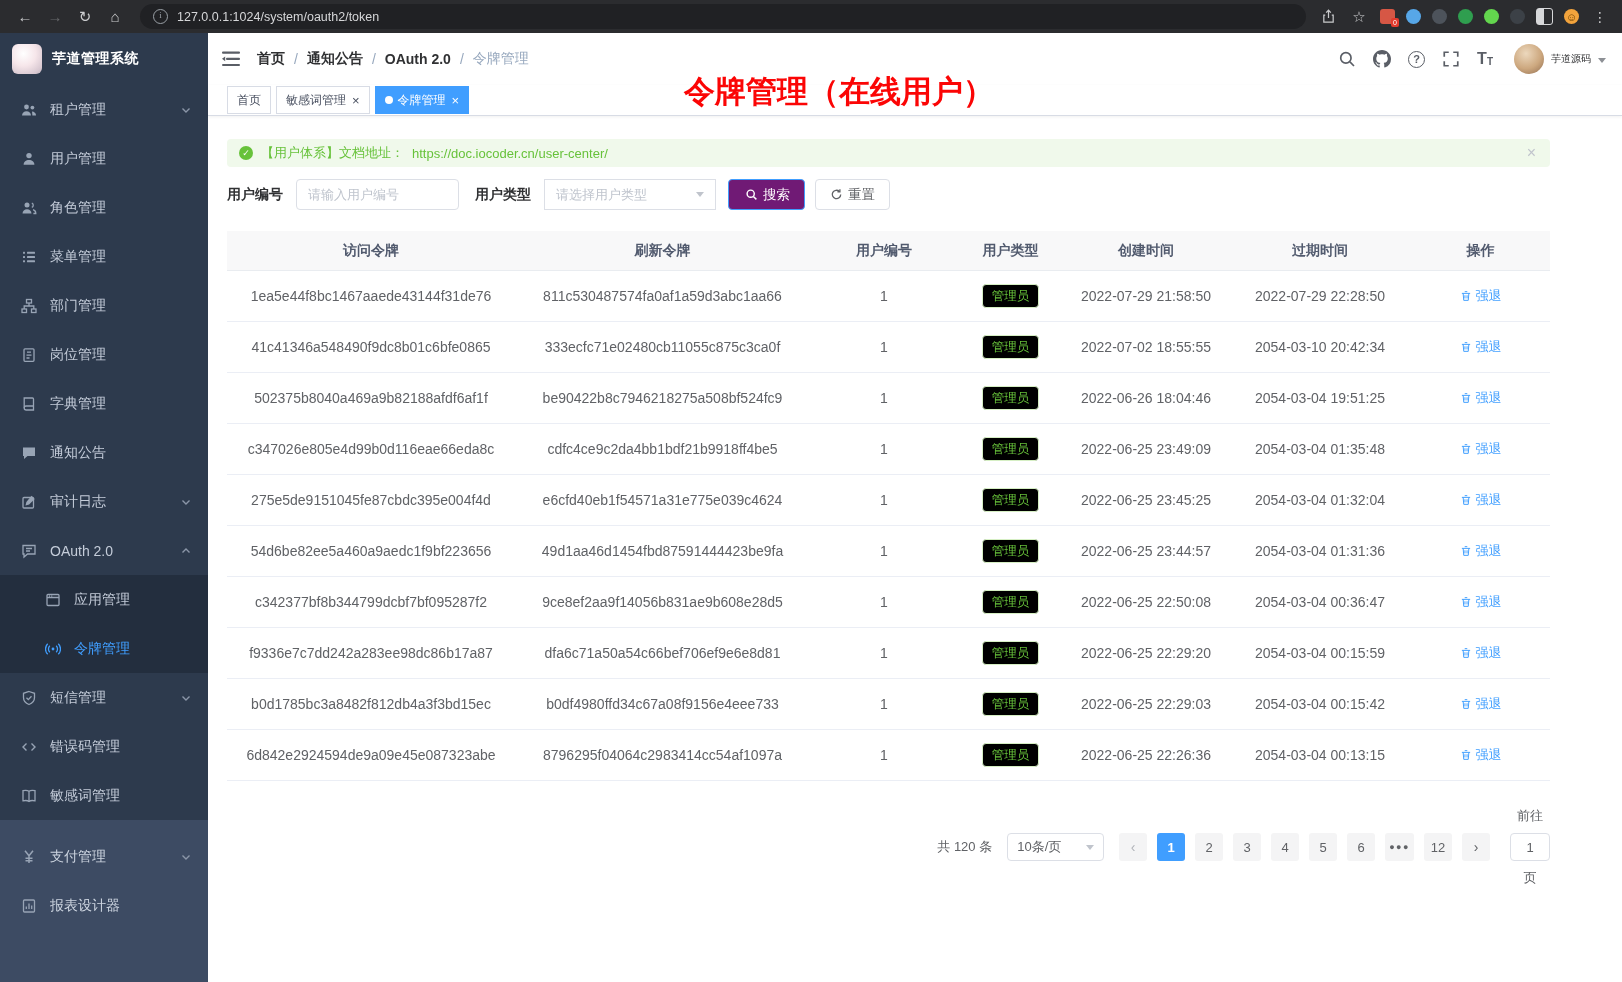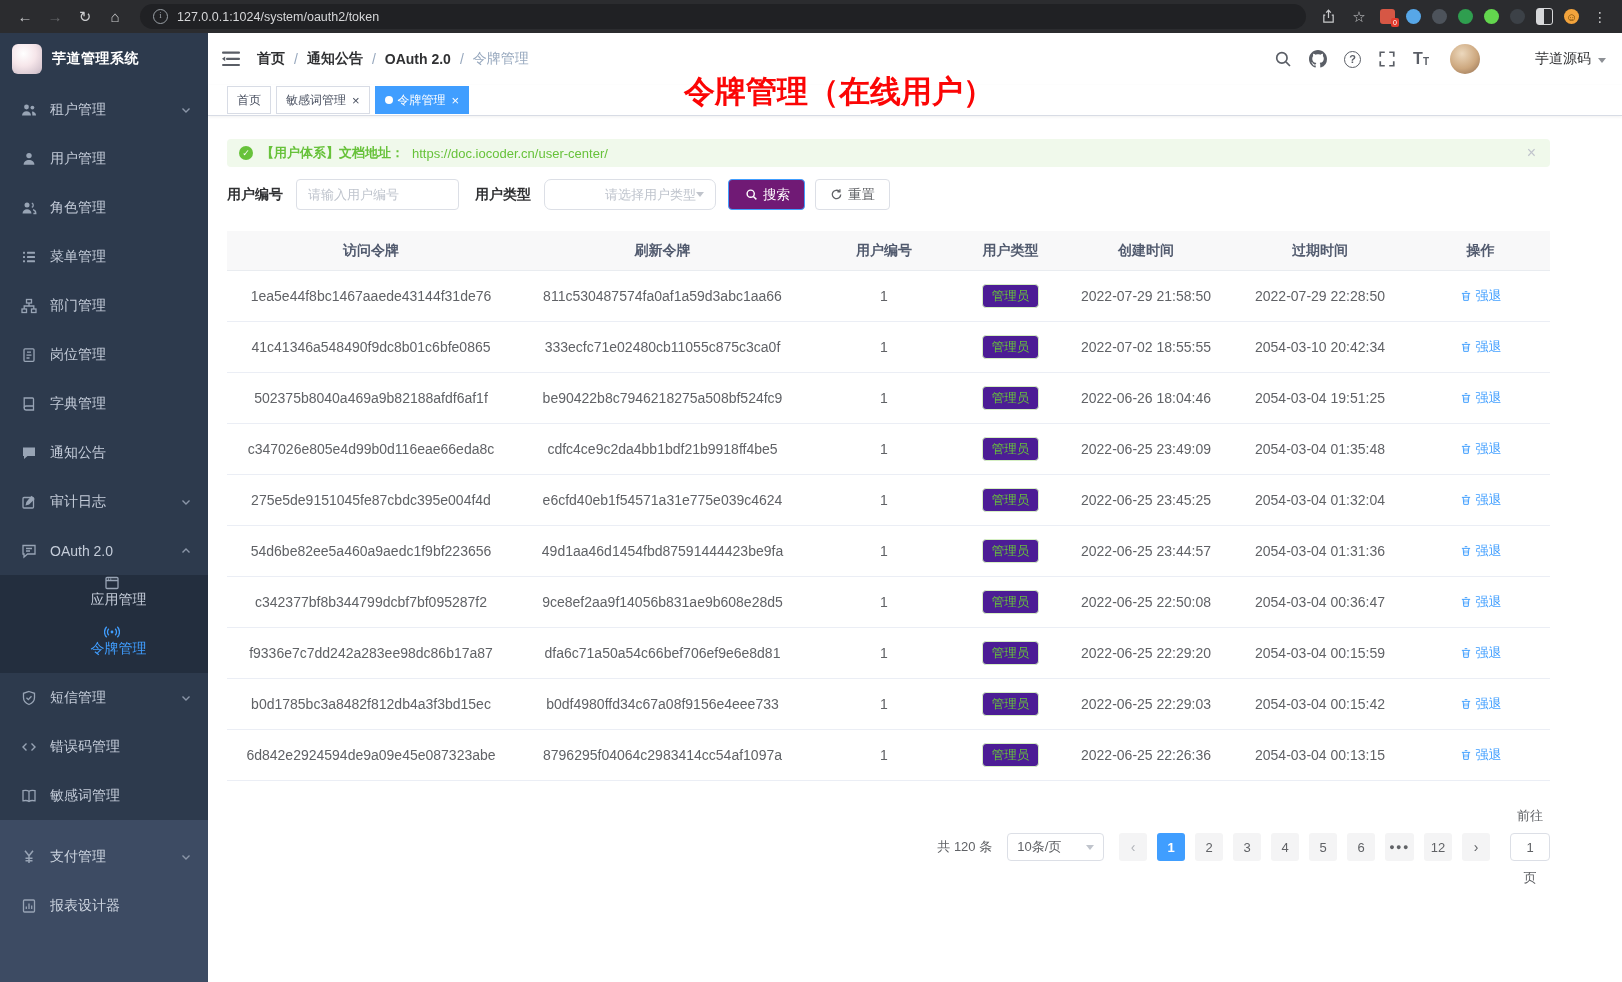--- a/index.html
+++ b/index.html
@@ -31,21 +31,21 @@
   .logo-avatar{width:30px;height:30px;border-radius:6px;flex-shrink:0;
      background:radial-gradient(circle at 38% 32%,#ffffff 0%,#f6e6ea 45%,#d9c9d2 80%,#bfb2bd 100%);}
   .logo-title{color:#fff;font-size:14px;font-weight:700;letter-spacing:.5px;white-space:nowrap;}
   .menu-item{height:49px;display:flex;align-items:center;padding:0 16px 0 21px;color:#c4ccd9;font-size:14px;cursor:pointer;white-space:nowrap;}
   .mi-icon{width:16px;height:16px;margin-right:13px;color:#98a4b5;flex-shrink:0;}
   .mi-icon svg{width:16px;height:16px;}
   .mi-label{flex:1;}
   .mi-chev{width:12px;height:12px;color:#8b96a8;}
   .mi-chev svg{width:12px;height:12px;}
   .submenu{background:#232e3e;}
-  .submenu .menu-item{padding-left:45px;flex-direction:column;}
+  .submenu .menu-item{padding-left:45px;}
   .menu-item.active{color:#409eff;}
   .menu-item.active .mi-icon{color:#409eff;}
   .menu-bottom{flex:1;background:#3d4b63;padding-top:12px;}
   .menu-bottom .menu-item{color:#cdd5e0;}
 
   
   .main{flex:1;display:flex;flex-direction:column;position:relative;min-width:0;background:#fff;}
   .topbar{height:52px;display:flex;align-items:center;padding:0 16px 0 14px;}
   .hamburger{width:20px;height:18px;color:#5a5e66;margin-right:15px;cursor:pointer;}
   .hamburger svg{width:20px;height:18px;}
@@ -55,58 +55,58 @@
   .crumb-sep{color:#97a8be;font-weight:300;}
   .topbar-right{margin-left:auto;display:flex;align-items:center;gap:17px;color:#5a5e66;}
   .tb-icon{width:18px;height:18px;cursor:pointer;}
   .tb-icon svg{width:18px;height:18px;}
   .q-icon{width:15px;height:15px;border:1.6px solid #5a5e66;border-radius:50%;display:flex;align-items:center;justify-content:center;font-size:11px;font-weight:700;cursor:pointer;}
   .font-icon{font-weight:700;font-size:16px;display:flex;align-items:flex-end;cursor:pointer;line-height:1;}
   .font-icon i{font-style:normal;font-size:10px;font-weight:700;}
   .user-box{display:flex;align-items:center;gap:7px;margin-left:4px;cursor:pointer;}
   .avatar{width:30px;height:30px;border-radius:50%;
      background:radial-gradient(circle at 40% 32%,#ecd8bd 0%,#cda87f 55%,#8f6b4e 100%);}
-  .user-name{font-size:14px;color:#303133;margin-left:48px;}
+  .user-name{font-size:10px;color:#303133;}
   .user-caret{width:0;height:0;border-left:4px solid transparent;border-right:4px solid transparent;border-top:5px solid #8d9095;margin-top:3px;}
 
   
   .tags-bar{height:30px;display:flex;align-items:center;gap:5px;padding:0 19px;border-bottom:1px solid #d8dce5;box-shadow:0 1px 3px rgba(0,0,0,.06);}
   .tag-tab{height:26px;display:inline-flex;align-items:center;gap:5px;padding:0 9px;border:1px solid #d8dce5;background:#fff;color:#495060;font-size:12px;cursor:pointer;white-space:nowrap;}
   .tag-tab.active{background:#409eff;border-color:#409eff;color:#fff;}
   .tab-dot{width:8px;height:8px;border-radius:50%;background:#fff;display:inline-block;}
   .tab-close{font-size:13px;line-height:1;margin-left:1px;}
 
   
   .annotation{position:absolute;top:38px;left:476px;font-size:31px;font-weight:700;color:#fb0505;z-index:30;white-space:nowrap;pointer-events:none;}
 
   
   .content{flex:1;padding:23px 72px 0 19px;}
   .alert{height:28px;background:#f0f9eb;border-radius:4px;display:flex;align-items:center;gap:8px;padding:0 12px;position:relative;font-size:13px;color:#67c23a;}
   .alert-check{width:14px;height:14px;border-radius:50%;background:#67c23a;color:#fff;font-size:9px;display:flex;align-items:center;justify-content:center;flex-shrink:0;}
-  .alert-text{font-weight:700;}
+  .alert-text{font-weight:400;}
   .alert-link{color:#67c23a;text-decoration:none;cursor:pointer;}
   .alert-close{position:absolute;right:14px;top:50%;transform:translateY(-50%);color:#c0c4cc;font-size:16px;cursor:pointer;}
 
   .filters{display:flex;align-items:center;margin-top:12px;}
   .f-label{font-size:14px;font-weight:700;color:#303133;margin-right:13px;}
   .lbl2{margin-left:16px;}
   .f-input{width:163px;height:31px;border:1px solid #dcdfe6;border-radius:4px;padding:0 11px;font-size:13px;color:#0f172a;outline:none;font-family:inherit;box-sizing:border-box;}
   .f-input::placeholder{color:#bfc4cd;}
-  .f-select{width:172px;height:31px;border:1px solid #dcdfe6;border-radius:7px;display:flex;align-items:center;justify-content:flex-end;padding:0 11px;font-size:13px;color:#bfc4cd;cursor:pointer;box-sizing:border-box;}
+  .f-select{width:172px;height:31px;border:1px solid #dcdfe6;border-radius:0;display:flex;align-items:center;justify-content:space-between;padding:0 11px;font-size:13px;color:#bfc4cd;cursor:pointer;box-sizing:border-box;}
   .sel-caret{width:0;height:0;border-left:4.5px solid transparent;border-right:4.5px solid transparent;border-top:5px solid #c0c4cc;}
   .btn{height:31px;border-radius:4px;border:1px solid #dcdfe6;background:#fff;color:#606266;font-size:13.5px;display:inline-flex;align-items:center;gap:5px;padding:0 14px;cursor:pointer;font-family:inherit;}
   .btn-primary{background:#701a75;border-color:#409eff;color:#fff;margin-left:12px;padding-left:16px;}
   .btn-reset{margin-left:10px;}
   .b-icon{width:13px;height:13px;display:inline-flex;}
   .b-icon svg{width:13px;height:13px;}
 
   .data-table{width:100%;border-collapse:collapse;table-layout:fixed;margin-top:21px;}
   .data-table th{height:37px;background:#f8f8f9;color:#515a6e;font-size:14px;font-weight:700;text-align:center;border-bottom:1px solid #e9ecf0;}
   .data-table td{height:48px;color:#606266;font-size:14px;text-align:center;border-bottom:1px solid #ebeef5;overflow:hidden;white-space:nowrap;}
-  .tag-success{display:inline-block;background:#4c1d95;border:1px solid #d6efc4;color:#67c23a;font-size:12.5px;height:24px;line-height:22px;padding:0 9px;border-radius:4px;box-sizing:border-box;}
+  .tag-success{display:inline-block;background:#000000;border:1px solid #d6efc4;color:#67c23a;font-size:12.5px;height:24px;line-height:22px;padding:0 9px;border-radius:4px;box-sizing:border-box;}
   .action-link{color:#409eff;font-size:13px;display:inline-flex;align-items:center;gap:4px;cursor:pointer;text-decoration:none;}
   .a-icon svg{width:12px;height:12px;}
 
   .pagination{display:flex;align-items:center;justify-content:flex-end;margin-top:26px;font-size:13px;color:#606266;}
   .pg-total{margin-right:15px;}
   .pg-size{width:97px;height:28px;border:1px solid #dcdfe6;border-radius:4px;display:flex;align-items:center;justify-content:space-between;padding:0 9px;color:#606266;margin-right:10px;cursor:pointer;box-sizing:border-box;}
   .pager{display:flex;align-items:center;}
   .pager-btn{min-width:28px;height:28px;margin:0 5px;border:none;border-radius:3px;background:#f4f4f5;color:#606266;font-size:13px;display:inline-flex;align-items:center;justify-content:center;cursor:pointer;font-family:inherit;padding:0 4px;font-weight:500;}
   .pager-btn.active{background:#409eff;color:#fff;font-weight:700;}
   .pager-btn.nav{color:#b0b3b9;font-size:14px;}

